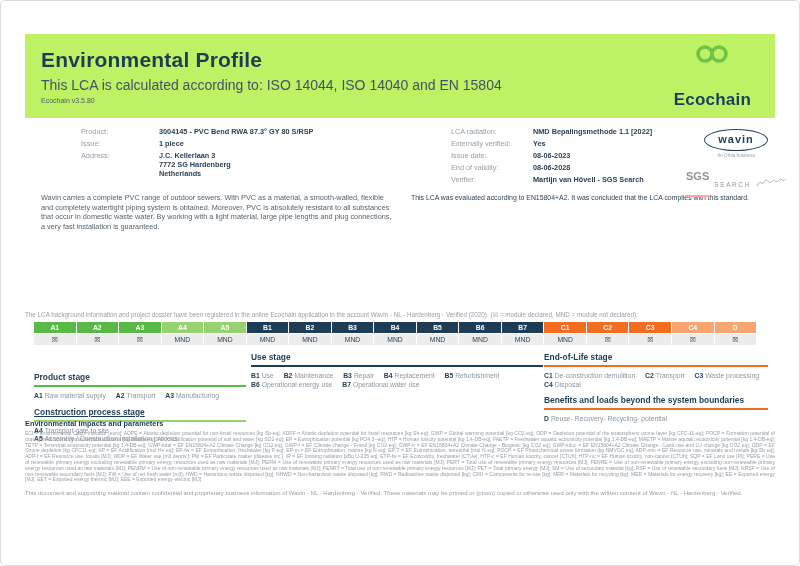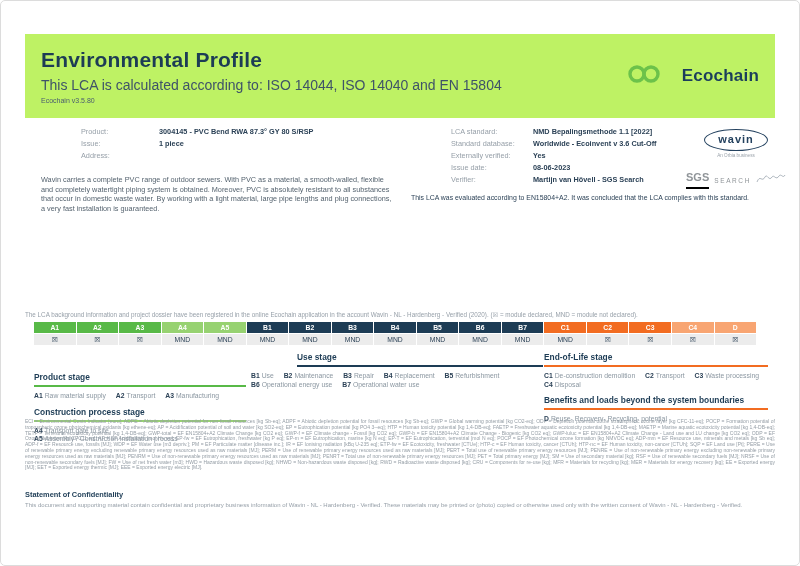--- a/index.html
+++ b/index.html
@@ -10,57 +10,57 @@
   }
   
   .header-panel{
     position:absolute;left:24px;right:24px;top:33px;height:84px;
     background:#bef264;display:flex;align-items:center;justify-content:space-between;
     padding:0 16px;box-sizing:border-box;
   }
   .header-left h1{margin:0 0 5px 0;font-size:21px;font-weight:600;color:#1d3c55;letter-spacing:.2px;}
   .header-sub{font-size:14px;color:#3f5368;font-weight:500;margin-bottom:4px;}
   .header-ver{font-size:7px;color:#4a5d70;}
-  .eco-logo{display:flex;align-items:center;gap:21px;}
+  .eco-logo{display:flex;align-items:center;gap:21px;margin-right:8px;flex-direction:column;}
   .eco-logo .brand{font-size:17px;font-weight:bold;color:#1b3d5c;letter-spacing:.2px;}
   
   .info-section{position:absolute;left:40px;right:24px;top:126px;}
   .info-left{position:absolute;left:0;top:0;width:355px;}
   .info-right{position:absolute;left:370px;top:0;width:365px;}
   .irow{display:flex;margin-bottom:3px;padding-left:40px;}
   .ilabel{flex:0 0 78px;font-size:7.3px;color:#97a0a9;}
   .info-right .ilabel{flex:0 0 82px;}
   .ival{font-size:7.3px;color:#2c4257;font-weight:600;line-height:9px;}
   .desc{margin-top:15px;font-size:7.3px;line-height:9.6px;color:#55636F;width:352px;}
   .eval-note{margin-top:9px;font-size:6.9px;line-height:9px;color:#2c4257;width:362px;}
   .logo-col{position:absolute;left:652px;top:2px;width:86px;text-align:center;}
   .wavin-oval{
     display:inline-block;border:1.6px solid #24425f;border-radius:50%;
     width:62px;height:20px;line-height:19px;font-size:11px;font-weight:bold;
     color:#24425f;letter-spacing:1px;
   }
   .wavin-tag{font-size:4.6px;color:#9aa2aa;margin-top:2px;}
   .sgs-row{margin-top:13px;display:flex;align-items:center;justify-content:center;gap:5px;}
-  .sgs-mark{font-size:11px;font-weight:bold;color:#8f9498;border-bottom:2px solid #000000;padding-bottom:5px;line-height:10px;}
+  .sgs-mark{font-size:11px;font-weight:bold;color:#8f9498;border-bottom:2px solid #fca5a5;padding-bottom:14px;line-height:10px;}
   .sgs-search{font-size:6.5px;letter-spacing:1.6px;color:#8f9498;}
   
   .registration{position:absolute;left:24px;right:24px;top:310px;font-size:6.3px;color:#97a0a9;}
   .module-table{position:absolute;left:33px;right:43px;top:321px;display:flex;gap:1px;}
   .mcol{flex:1;display:flex;flex-direction:column;gap:1px;}
   .mhead{height:11px;line-height:11px;text-align:center;color:#fff;font-size:6.8px;font-weight:bold;}
   .mstat{height:11px;line-height:11px;text-align:center;background:#ececec;font-size:6.8px;color:#2c4257;}
   
   .stages{position:absolute;left:33px;top:351px;height:66px;}
   .stage-col1{position:absolute;left:0;top:0;width:212px;margin-top:20px;}
   .stage-col2{position:absolute;left:217px;top:0;width:292px;}
   .stage-col3{position:absolute;left:510px;top:0;width:224px;}
   .stage-h{font-size:8.4px;font-weight:bold;color:#1d3c55;padding-bottom:3px;border-bottom:2px solid #1d3c55;margin-bottom:5px;}
   .u-green{border-color:#58b947;}
-  .u-lgreen{border-color:#97d271;}
-  .u-navy{border-color:#1d3c55;margin-left:46px;}
+  .u-lgreen{border-color:#97d271;text-decoration:underline;}
+  .u-navy{border-color:#1d3c55;}
   .u-orange{border-color:#f26c21;}
   .stage-items{font-size:6.8px;color:#8b97a1;line-height:8.6px;margin-bottom:6px;}
   .sitem{margin-right:8px;white-space:nowrap;}
   .sitem.block{display:block;white-space:normal;}
   .scode{font-weight:bold;color:#2c4257;margin-right:2px;}
   
   .parameters{position:absolute;left:24px;right:24px;top:418px;}
   .sect-h{font-size:7.4px;font-weight:bold;color:#1d3c55;margin:0 0 3px 0;}
   .fineprint{font-size:5px;line-height:5.8px;color:#949da5;text-align:justify;}
   .confidentiality{position:absolute;left:24px;right:24px;top:489px;}
@@ -93,40 +93,45 @@
       <div class="irow">
         <span class="ilabel">Product:</span>
         <span class="ival">3004145 - PVC Bend RWA 87.3° GY 80 S/RSP</span>
       </div>
       <div class="irow">
         <span class="ilabel">Issue:</span>
         <span class="ival">1 piece</span>
       </div>
       <div class="irow">
         <span class="ilabel">Address:</span>
+        <span class="ival">
+          <div>J.C. Kellerlaan 3</div>
+          <div>7772 SG Hardenberg</div>
+          <div>Netherlands</div>
+        </span>
       </div>
       <div class="desc">Wavin carries a complete PVC range of outdoor sewers. With PVC as a material, a smooth-walled, flexible and completely watertight piping system is obtained. Moreover, PVC is absolutely resistant to all substances that occur in domestic waste water. By working with a light material, large pipe lengths and plug connections, a very fast installation is guaranteed.</div>
     </div>
 
     <div class="info-right">
       <div class="irow">
-        <span class="ilabel">LCA standard:</span>
+        <span class="ilabel">LCA radiation:</span>
         <span class="ival">NMD Bepalingsmethode 1.1 [2022]</span>
-      </div>
-      <div class="irow">
-        <span class="ilabel">Standard database:</span>
-        <span class="ival">Worldwide - Ecoinvent v 3.6 Cut-Off</span>
       </div>
       <div class="irow">
         <span class="ilabel">Externally verified:</span>
         <span class="ival">Yes</span>
       </div>
       <div class="irow">
         <span class="ilabel">Issue date:</span>
         <span class="ival">08-06-2023</span>
+      </div>
+      <div class="irow">
+        <span class="ilabel">End of validity:</span>
+        <span class="ival">08-06-2028</span>
       </div>
       <div class="irow">
         <span class="ilabel">Verifier:</span>
         <span class="ival">Martijn van Hövell - SGS Search</span>
       </div>
       <div class="eval-note">This LCA was evaluated according to EN15804+A2. It was concluded that the LCA complies with this standard.</div>
     </div>
 
     <div class="logo-col">
       <div class="wavin-oval">wavin</div>
@@ -253,21 +258,21 @@
         <span class="sitem"><span class="scode">C4</span><span>Disposal</span></span>
       </div>
       <div class="stage-h u-orange">Benefits and loads beyond the system boundaries</div>
       <div class="stage-items">
         <span class="sitem"><span class="scode">D</span><span>Reuse- Recovery- Recycling- potential</span></span>
       </div>
     </div>
   </div>
 
   <div class="parameters">
+    <div class="sect-h">Environmental impacts and parameters</div>
     <div class="fineprint">ECI = Environmental Costs Indicator [euro]; ADPE = Abiotic depletion potential for non-fossil resources [kg Sb-eq]; ADPF = Abiotic depletion potential for fossil resources [kg Sb-eq]; GWP = Global warming potential [kg CO2-eq]; ODP = Depletion potential of the stratospheric ozone layer [kg CFC-11-eq]; POCP = Formation potential of tropospheric ozone photochemical oxidants [kg ethene-eq]; AP = Acidification potential of soil and water [kg SO2-eq]; EP = Eutrophication potential [kg PO4 3--eq]; HTP = Human toxicity potential [kg 1,4-DB-eq]; FAETP = Freshwater aquatic ecotoxicity potential [kg 1,4-DB-eq]; MAETP = Marine aquatic ecotoxicity potential [kg 1,4-DB-eq]; TETP = Terrestrial ecotoxicity potential [kg 1,4-DB-eq]; GWP-total = EF EN15804+A2 Climate Change [kg CO2 eq]; GWP-f = EF Climate change - Fossil [kg CO2 eq]; GWP-b = EF EN15804+A2 Climate Change - Biogenic [kg CO2 eq]; GWP-luluc = EF EN15804+A2 Climate Change - Land use and LU change [kg CO2 eq]; ODP = EF Ozone depletion [kg CFC11 eq]; AP = EF Acidification [mol H+ eq]; EP-fw = EF Eutrophication, freshwater [kg P eq]; EP-m = EF Eutrophication, marine [kg N eq]; EP-T = EF Eutrophication, terrestrial [mol N eq]; POCP = EF Photochemical ozone formation [kg NMVOC eq]; ADP-mm = EF Resource use, minerals and metals [kg Sb eq]; ADP-f = EF Resource use, fossils [MJ]; WDP = EF Water use [m3 depriv.]; PM = EF Particulate matter [disease inc.]; IR = EF Ionising radiation [kBq U-235 eq]; ETP-fw = EF Ecotoxicity, freshwater [CTUe]; HTP-c = EF Human toxicity, cancer [CTUh]; HTP-nc = EF Human toxicity, non-cancer [CTUh]; SQP = EF Land use [Pt]; PERE = Use of renewable primary energy excluding renewable primary energy resources used as raw materials [MJ]; PERM = Use of renewable primary energy resources used as raw materials [MJ]; PERT = Total use of renewable primary energy resources [MJ]; PENRE = Use of non-renewable primary energy excluding non-renewable primary energy resources used as raw materials [MJ]; PENRM = Use of non-renewable primary energy resources used as raw materials [MJ]; PENRT = Total use of non-renewable primary energy resources [MJ]; PET = Total primary energy [MJ]; SM = Use of secondary material [kg]; RSF = Use of renewable secondary fuels [MJ]; NRSF = Use of non-renewable secondary fuels [MJ]; FW = Use of net fresh water [m3]; HWD = Hazardous waste disposed [kg]; NHWD = Non-hazardous waste disposed [kg]; RWD = Radioactive waste disposed [kg]; CRU = Components for re-use [kg]; MFR = Materials for recycling [kg]; MER = Materials for energy recovery [kg]; EE = Exported energy [MJ]; EET = Exported energy thermic [MJ]; EEE = Exported energy electric [MJ].</div>
   </div>
 
   <div class="confidentiality">
-    <div class="sect-h">Statement of Confidentiality</div>
     <div class="conf-text">This document and supporting material contain confidential and proprietary business information of Wavin - NL - Hardenberg - Verified. These materials may be printed or (photo) copied or otherwise used only with the written consent of Wavin - NL - Hardenberg - Verified.</div>
   </div>
 
 </div>
 
 </body></html>

